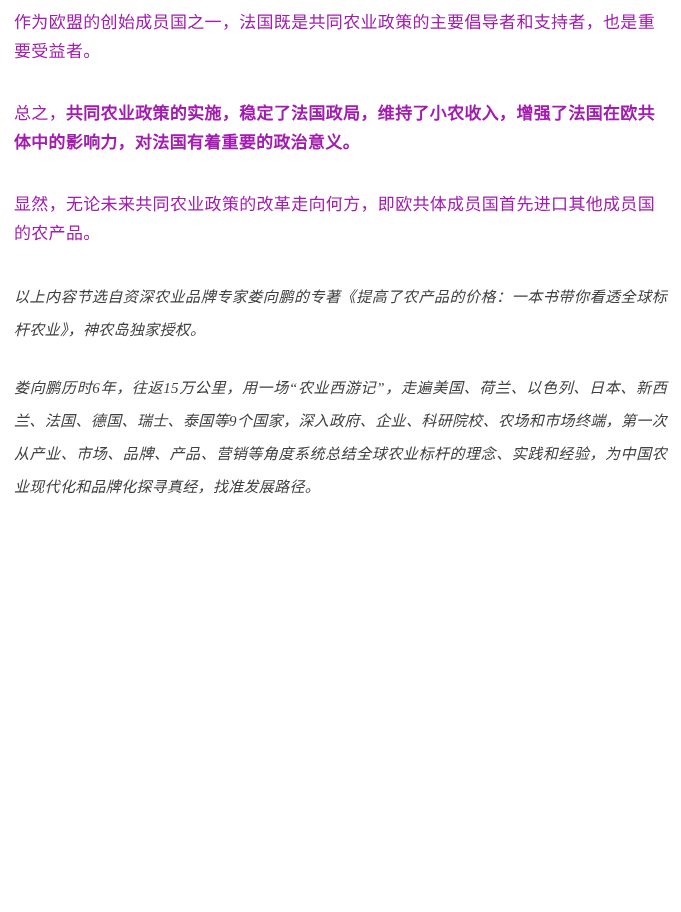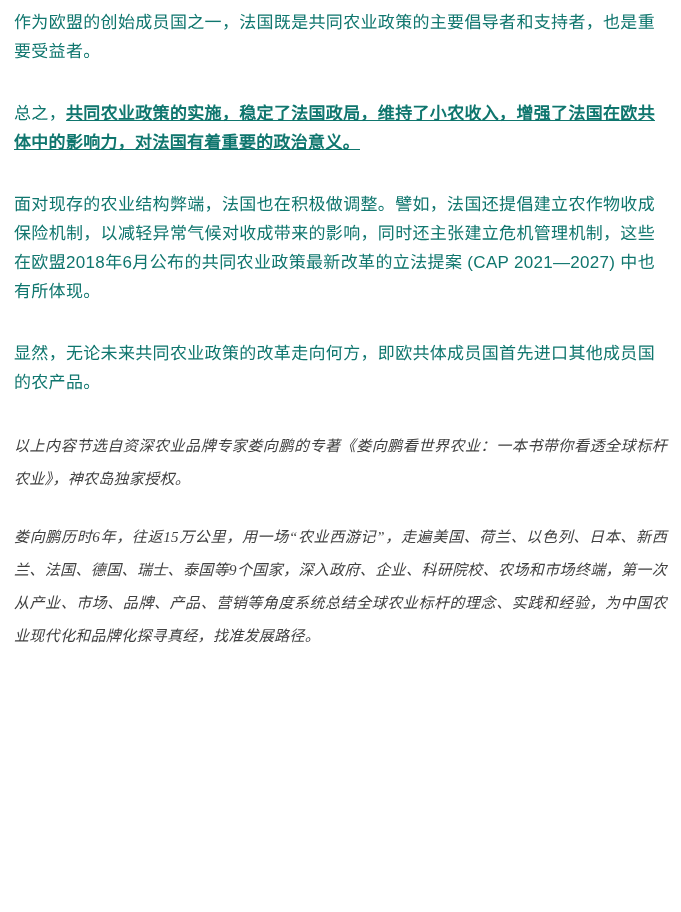--- a/index.html
+++ b/index.html
@@ -13,28 +13,27 @@
     min-height: 912px;
     box-sizing: border-box;
     background: #ffffff;
     padding: 8px 14px 0 14px;
     overflow: hidden;
   }
   p.body-text {
     font-family: "Liberation Sans", "DejaVu Sans", sans-serif;
     font-size: 17px;
     line-height: 29px;
-    color: #0f766e;
+    color: #a21caf;
     text-align: justify;
     letter-spacing: 0.3px;
     margin: 0 12px 33px 0;
   }
   p.body-text .bold-run {
     font-weight: 700;
-    text-decoration: underline;
   }
   p.note-text {
     font-family: "Liberation Serif", "DejaVu Serif", serif;
     font-style: italic;
     font-size: 15px;
     line-height: 33px;
     color: #404040;
     text-align: justify;
     letter-spacing: 0.3px;
     margin: 0 0 25px 0;
@@ -44,21 +43,20 @@
 <body>
 
 <div class="page">
 
   <p class="body-text">作为欧盟的创始成员国之一，法国既是共同农业政策的主要倡导者和支持者，也是重要受益者。</p>
 
 
 
   <p class="body-text"><span class="lead-run">总之，</span><span class="bold-run">共同农业政策的实施，稳定了法国政局，维持了小农收入，增强了法国在欧共体中的影响力，对法国有着重要的政治意义。</span></p>
 
-  <p class="body-text">面对现存的农业结构弊端，法国也在积极做调整。譬如，法国还提倡建立农作物收成保险机制，以减轻异常气候对收成带来的影响，同时还主张建立危机管理机制，这些在欧盟2018年6月公布的共同农业政策最新改革的立法提案 (CAP 2021—2027) 中也有所体现。</p>
 
   <p class="body-text">显然，无论未来共同农业政策的改革走向何方，即欧共体成员国首先进口其他成员国的农产品。</p>
 
-  <p class="note-text">以上内容节选自资深农业品牌专家娄向鹏的专著《娄向鹏看世界农业：一本书带你看透全球标杆农业》，神农岛独家授权。</p>
+  <p class="note-text">以上内容节选自资深农业品牌专家娄向鹏的专著《提高了农产品的价格：一本书带你看透全球标杆农业》，神农岛独家授权。</p>
 
   <p class="note-text">娄向鹏历时6年，往返15万公里，用一场“农业西游记”，走遍美国、荷兰、以色列、日本、新西兰、法国、德国、瑞士、泰国等9个国家，深入政府、企业、科研院校、农场和市场终端，第一次从产业、市场、品牌、产品、营销等角度系统总结全球农业标杆的理念、实践和经验，为中国农业现代化和品牌化探寻真经，找准发展路径。</p>
 
 </div>
 
 </body></html>

